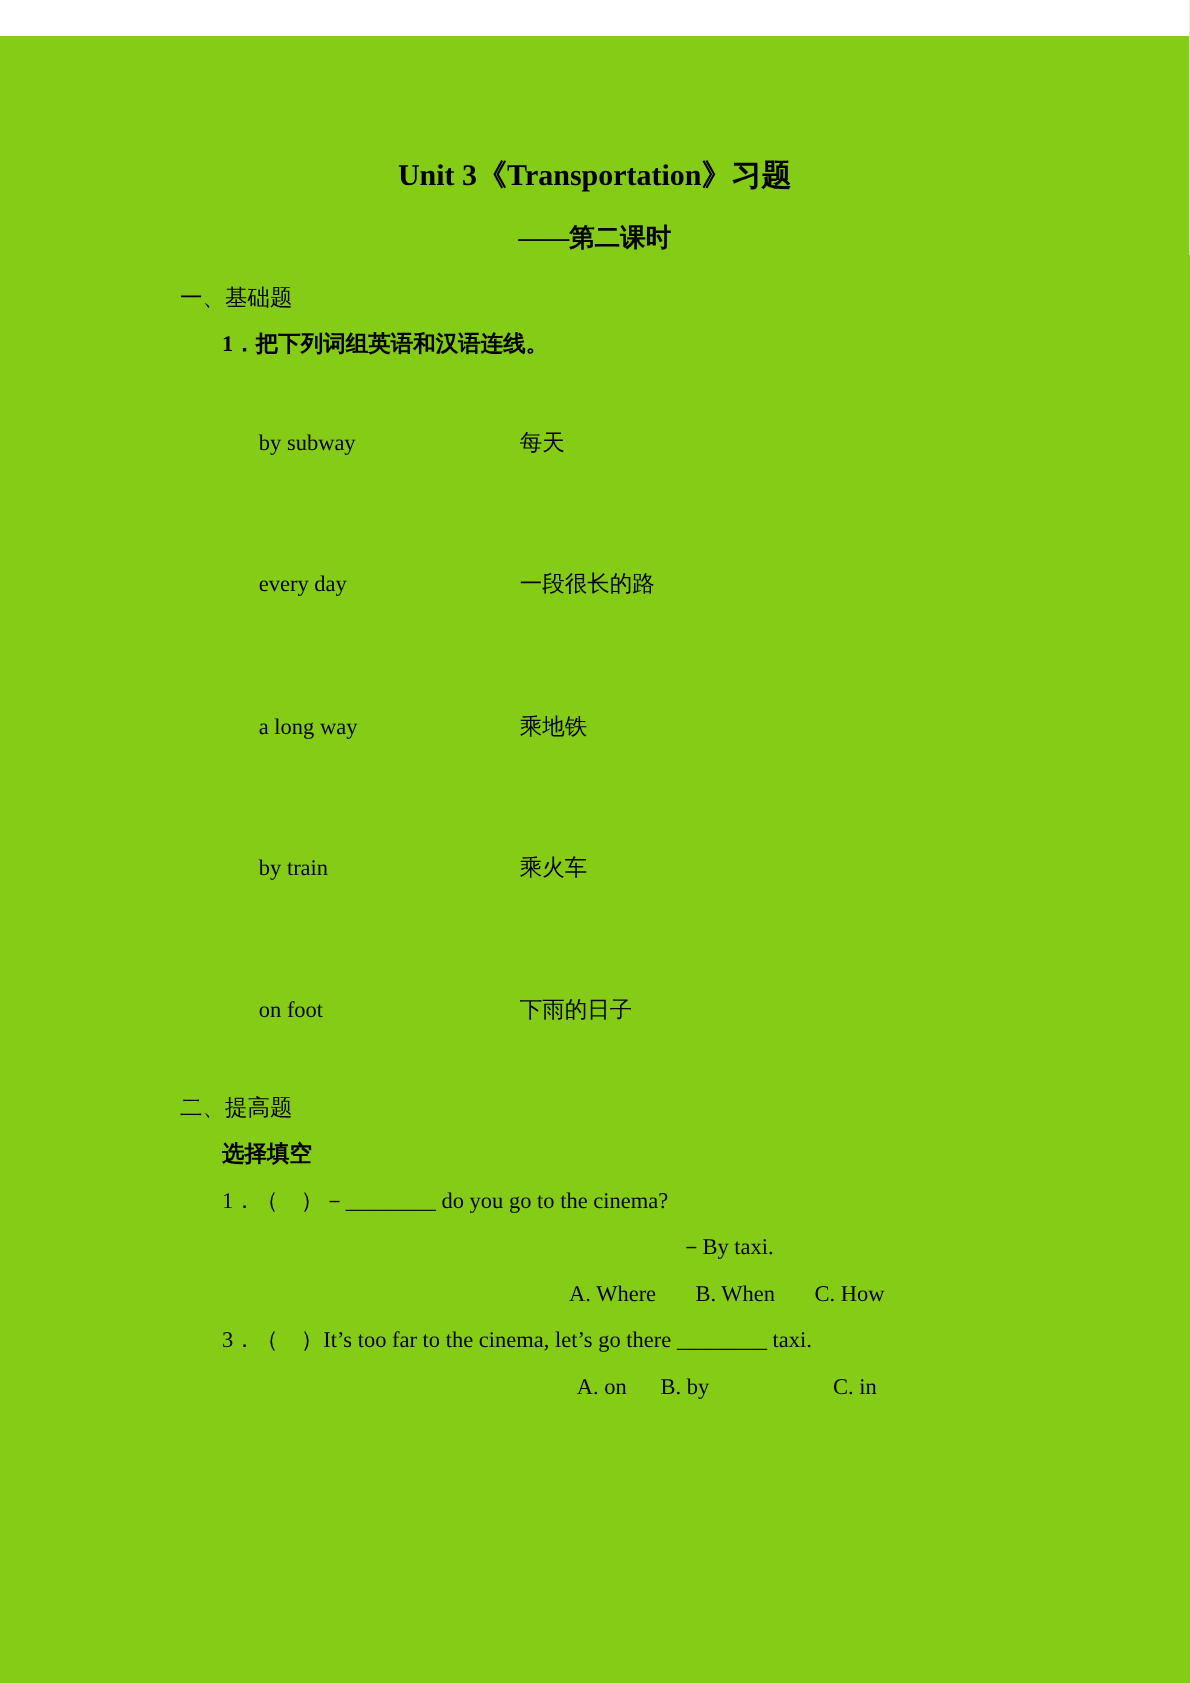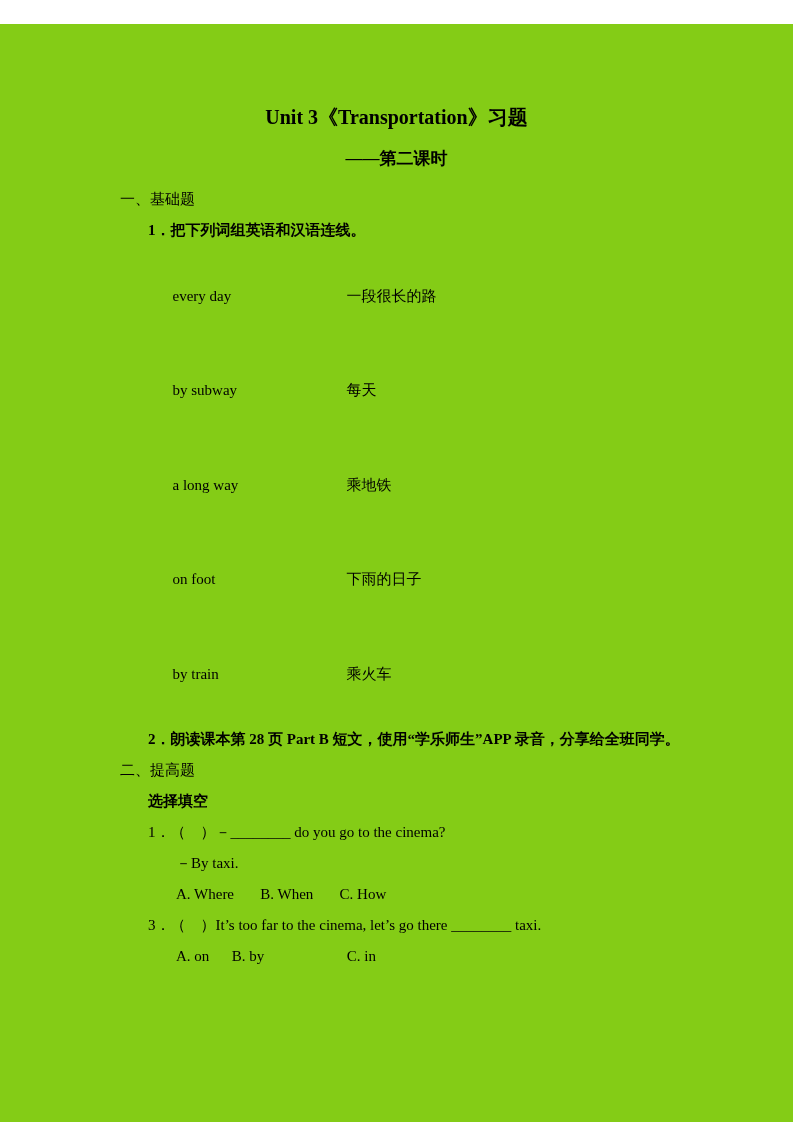--- a/index.html
+++ b/index.html
@@ -34,21 +34,21 @@
     line-height: 26px;
     margin-top: 16px;
     white-space: pre;
   }
   .line {
     line-height: 31px;
     white-space: pre;
   }
   .l0 { margin-left: 120px; }   
   .l1 { margin-left: 148px; }   
-  .l2 { margin-left: 176px; }   
+  .l2 { margin-left: 176px; text-align: center; }   
   .bold { font-weight: bold; }
   .mt-sm { margin-top: 12px; }
   .matching { margin-top: 3px; margin-bottom: 2px; }
   .match-row { line-height: 31.5px; margin-left: 150px; white-space: pre; }
   .match-en {
     display: inline-block;
     width: 174px;
     white-space: pre;
   }
   .match-cn { white-space: pre; }
@@ -59,37 +59,36 @@
 <div class="page">
 
   <div class="doc-title">Unit 3《Transportation》习题</div>
   <div class="doc-subtitle">——第二课时</div>
 
   <div class="line l0 mt-sm">一、基础题</div>
   <div class="line l1 bold">1．把下列词组英语和汉语连线。</div>
 
   <div class="matching">
     <div class="match-row">
-      <span class="match-en">every day</span><span class="match-cn">一段很长的路</span>
+      <span class="match-en">by subway</span><span class="match-cn">每天</span>
     </div>
     <div class="match-row">
-      <span class="match-en">by subway</span><span class="match-cn">每天</span>
+      <span class="match-en">every day</span><span class="match-cn">一段很长的路</span>
     </div>
     <div class="match-row">
       <span class="match-en">a long way</span><span class="match-cn">乘地铁</span>
     </div>
     <div class="match-row">
-      <span class="match-en">on foot</span><span class="match-cn">下雨的日子</span>
+      <span class="match-en">by train</span><span class="match-cn">乘火车</span>
     </div>
     <div class="match-row">
-      <span class="match-en">by train</span><span class="match-cn">乘火车</span>
+      <span class="match-en">on foot</span><span class="match-cn">下雨的日子</span>
     </div>
   </div>
 
-  <div class="line l1 bold">2．朗读课本第 28 页 Part B 短文，使用“学乐师生”APP 录音，分享给全班同学。</div>
 
   <div class="line l0">二、提高题</div>
   <div class="line l1 bold">选择填空</div>
 
   <div class="line l1">1．（　）－________ do you go to the cinema?</div>
   <div class="line l2">－By taxi.</div>
   <div class="line l2">A. Where       B. When       C. How</div>
 
 
   <div class="line l1">3．（　）It’s too far to the cinema, let’s go there ________ taxi.</div>

